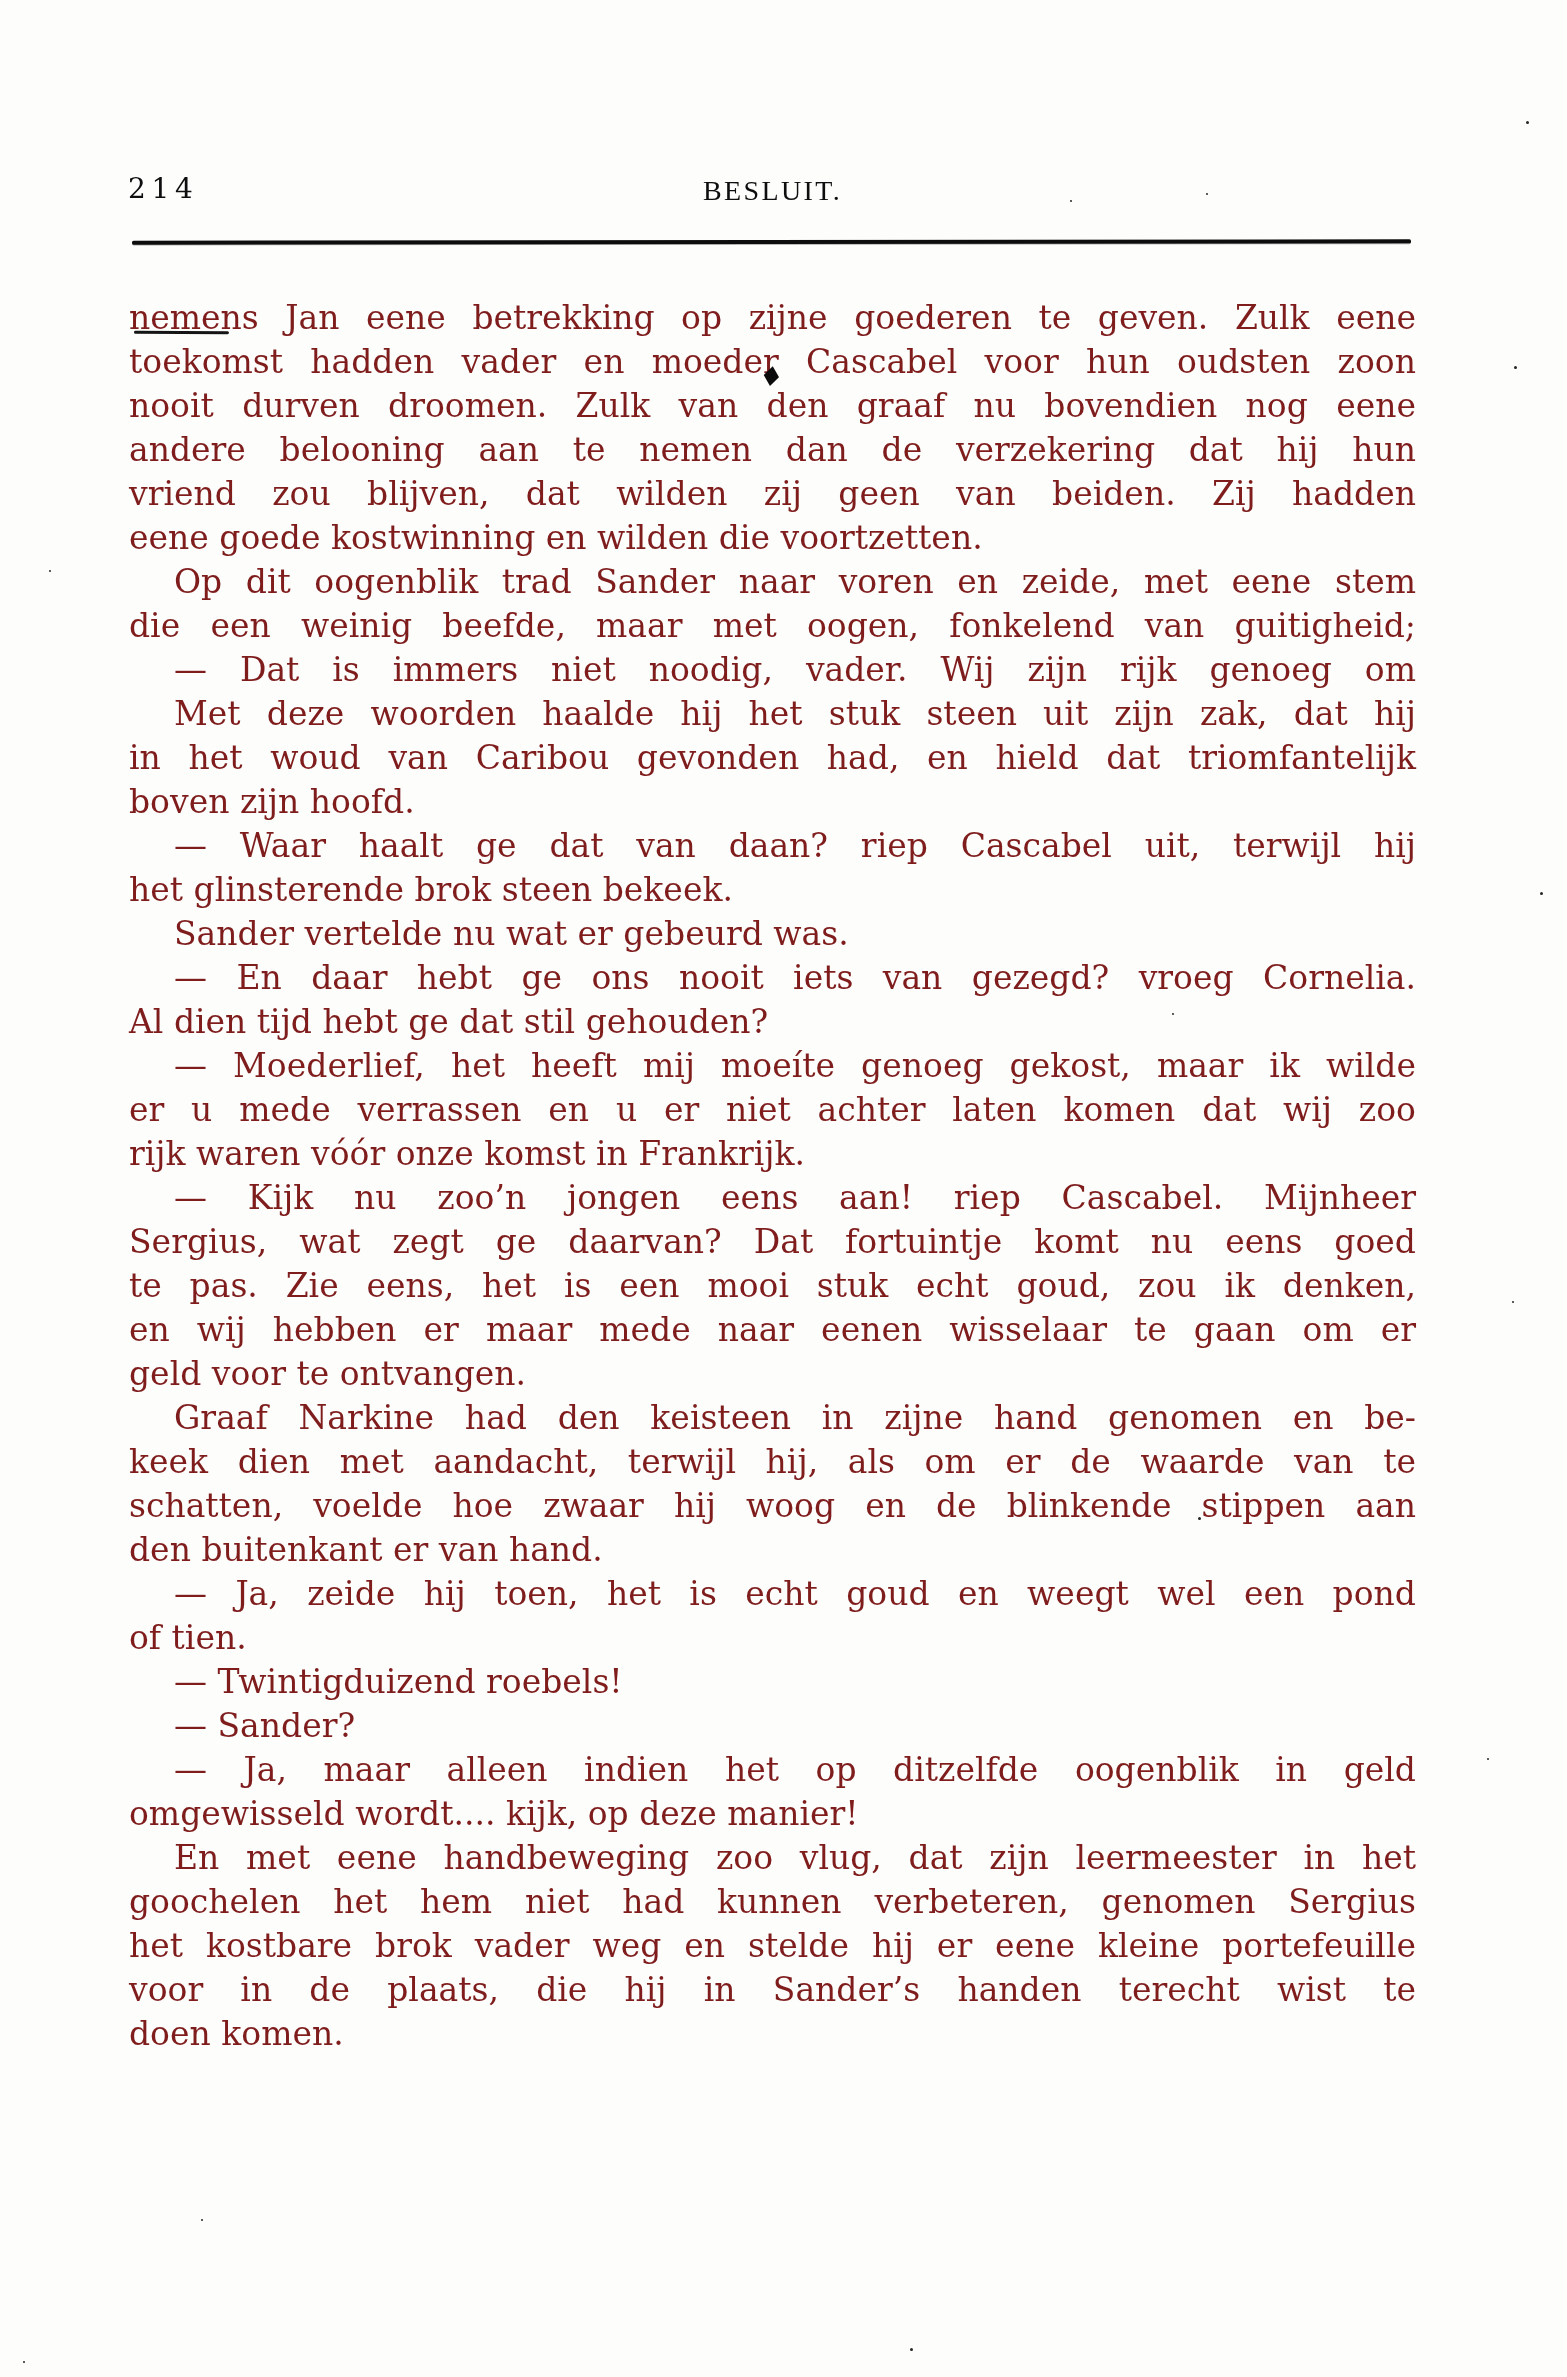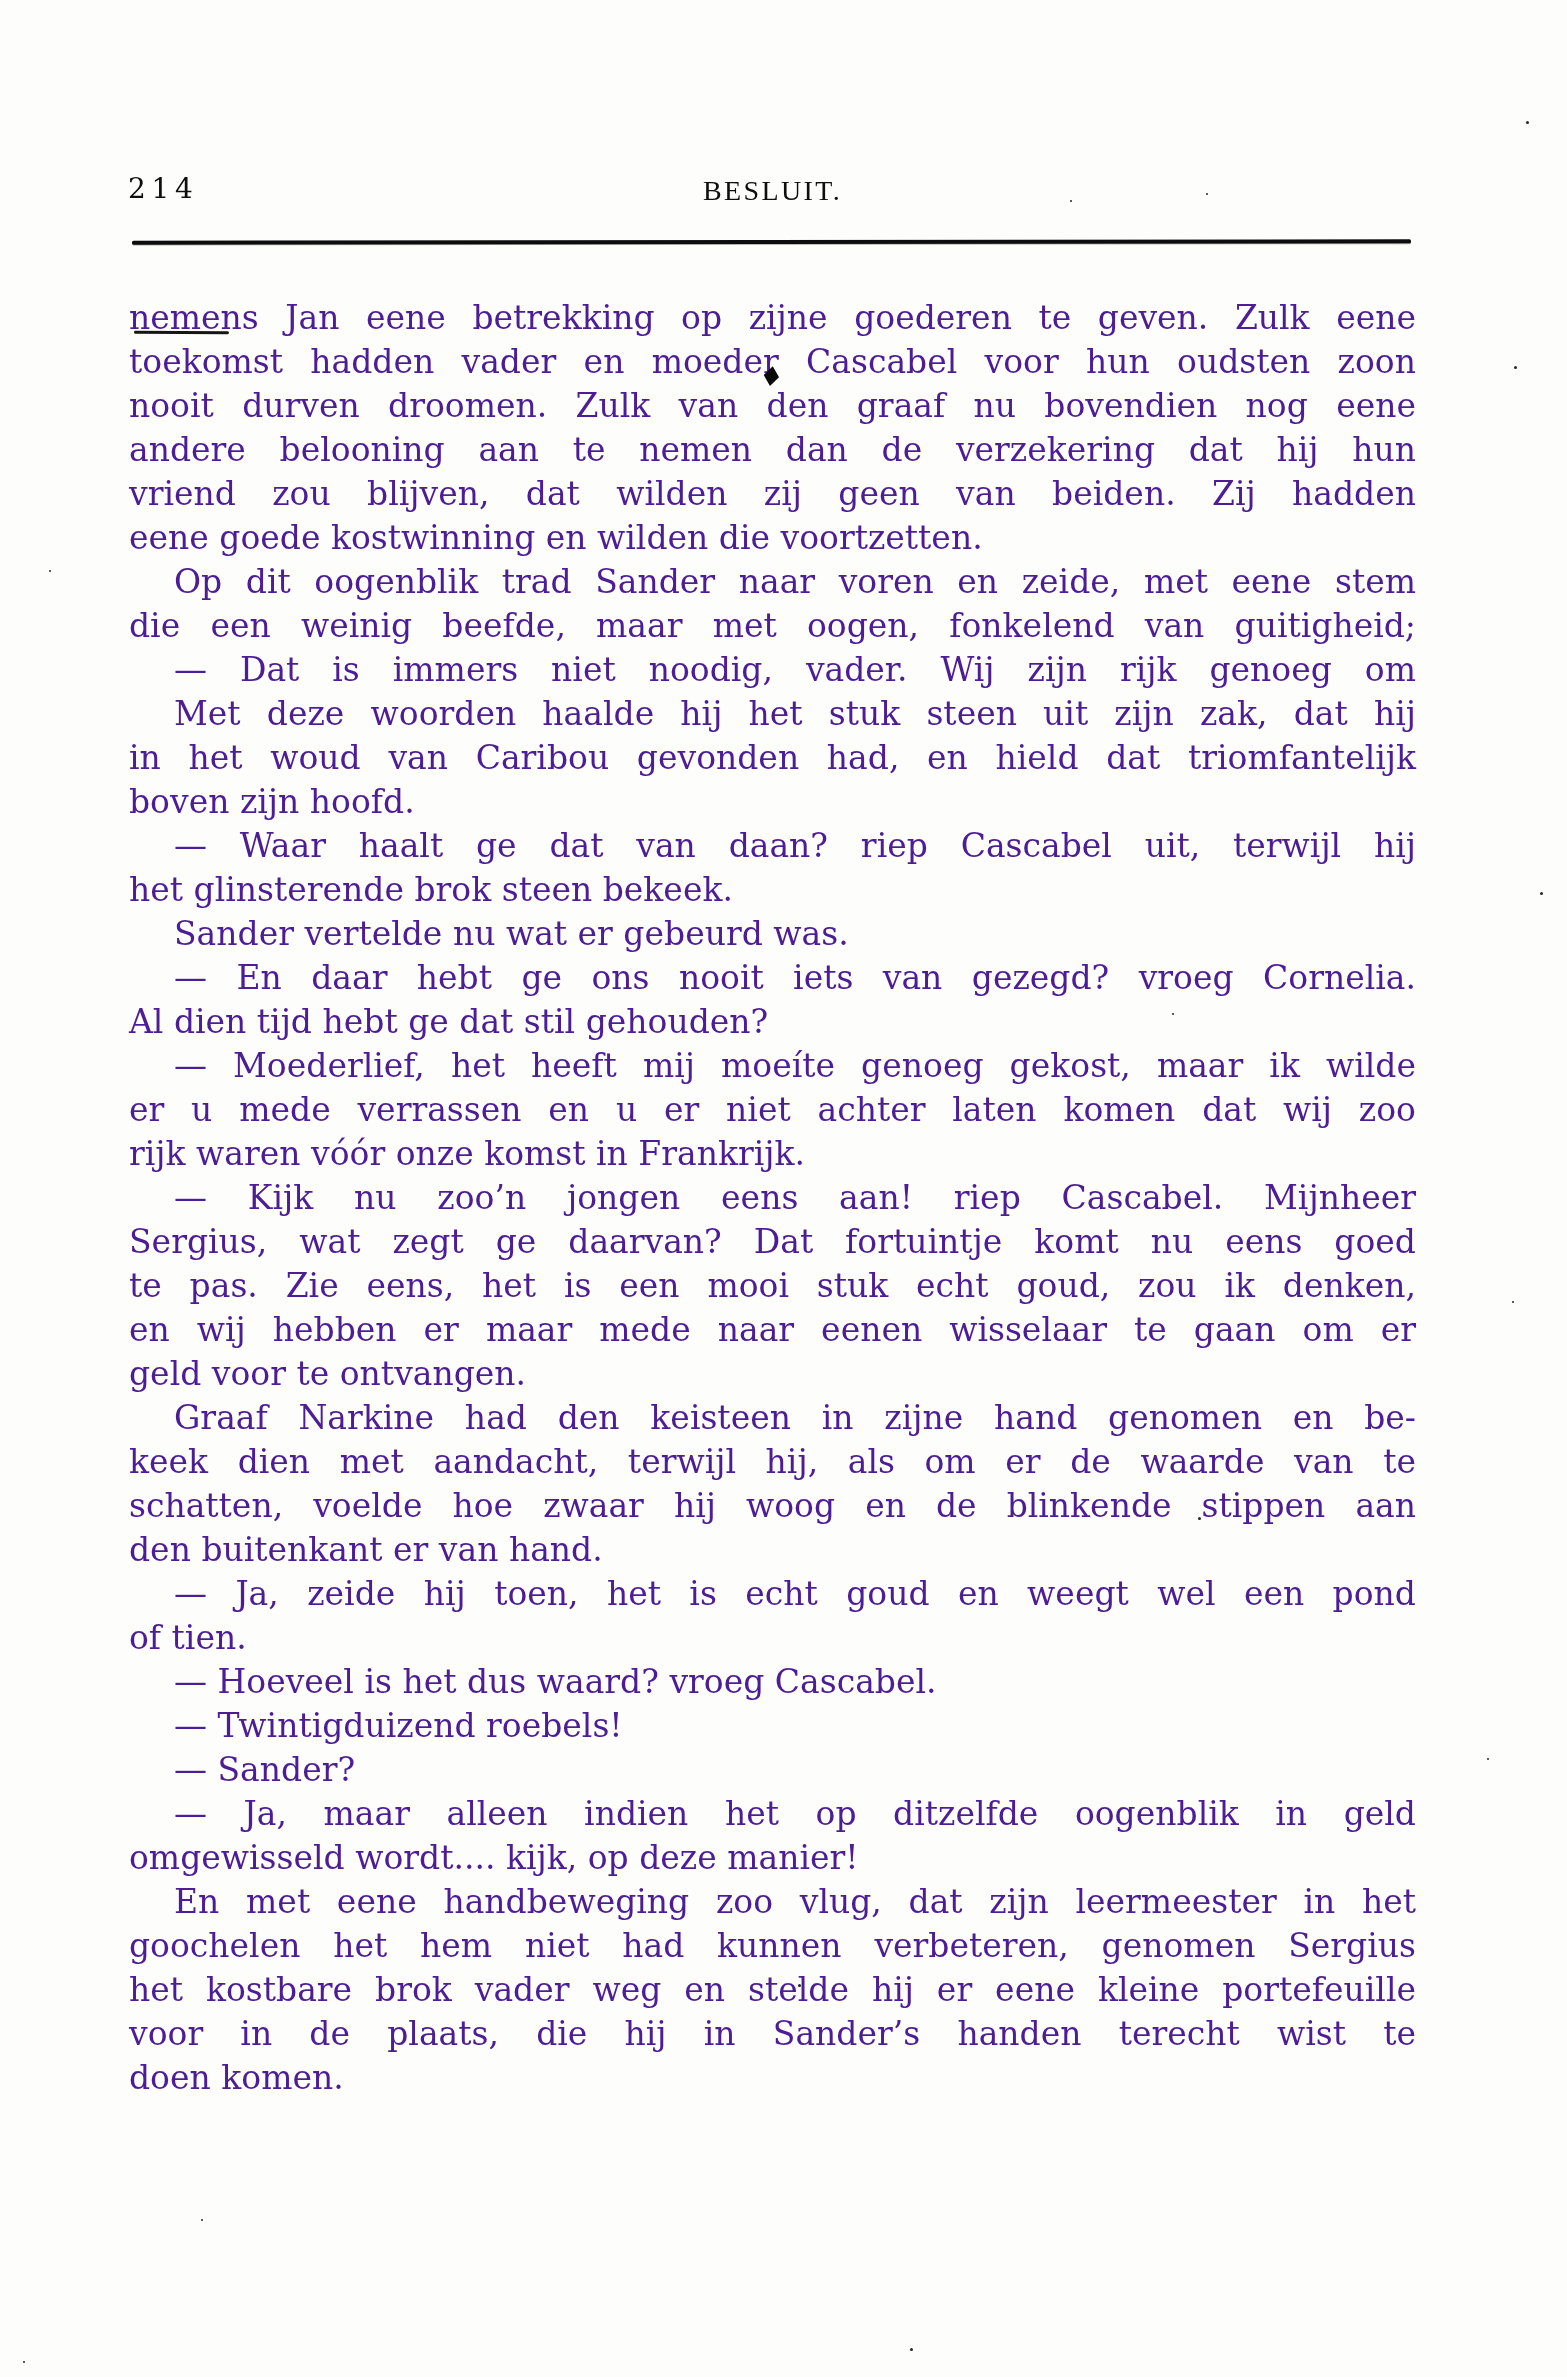--- a/index.html
+++ b/index.html
@@ -49,21 +49,21 @@
     transform: rotate(-0.06deg);
   }
   
   .textblock {
     position: absolute;
     left: 129px;
     top: 296px;
     width: 1287px;
     font-size: 33px;
     line-height: 44px;
-    color: #4c1d95;
+    color: #7f1d1d;
   }
   .line {
     min-height: 44px;
   }
   .line.j {
     text-align: justify;
     text-align-last: justify;
   }
   .line.i {
     text-indent: 45px;
@@ -132,21 +132,20 @@
       <div class="line j">Sergius, wat zegt ge daarvan? Dat fortuintje komt nu eens goed</div>
       <div class="line j">te pas. Zie eens, het is een mooi stuk echt goud, zou ik denken,</div>
       <div class="line j">en wij hebben er maar mede naar eenen wisselaar te gaan om er</div>
       <div class="line">geld voor te ontvangen.</div>
       <div class="line j i">Graaf Narkine had den keisteen in zijne hand genomen en be-</div>
       <div class="line j">keek dien met aandacht, terwijl hij, als om er de waarde van te</div>
       <div class="line j">schatten, voelde hoe zwaar hij woog en de blinkende stippen aan</div>
       <div class="line">den buitenkant er van hand.</div>
       <div class="line j i">— Ja, zeide hij toen, het is echt goud en weegt wel een pond</div>
       <div class="line">of tien.</div>
-      <div class="line i">— Hoeveel is het dus waard? vroeg Cascabel.</div>
       <div class="line i">— Twintigduizend roebels!</div>
       <div class="line i">— Sander?</div>
       <div class="line j i">— Ja, maar alleen indien het op ditzelfde oogenblik in geld</div>
       <div class="line">omgewisseld wordt.... kijk, op deze manier!</div>
       <div class="line j i">En met eene handbeweging zoo vlug, dat zijn leermeester in het</div>
       <div class="line j">goochelen het hem niet had kunnen verbeteren, genomen Sergius</div>
       <div class="line j">het kostbare brok vader weg en stelde hij er eene kleine portefeuille</div>
       <div class="line j">voor in de plaats, die hij in Sander’s handen terecht wist te</div>
       <div class="line">doen komen.</div>
     </div>

